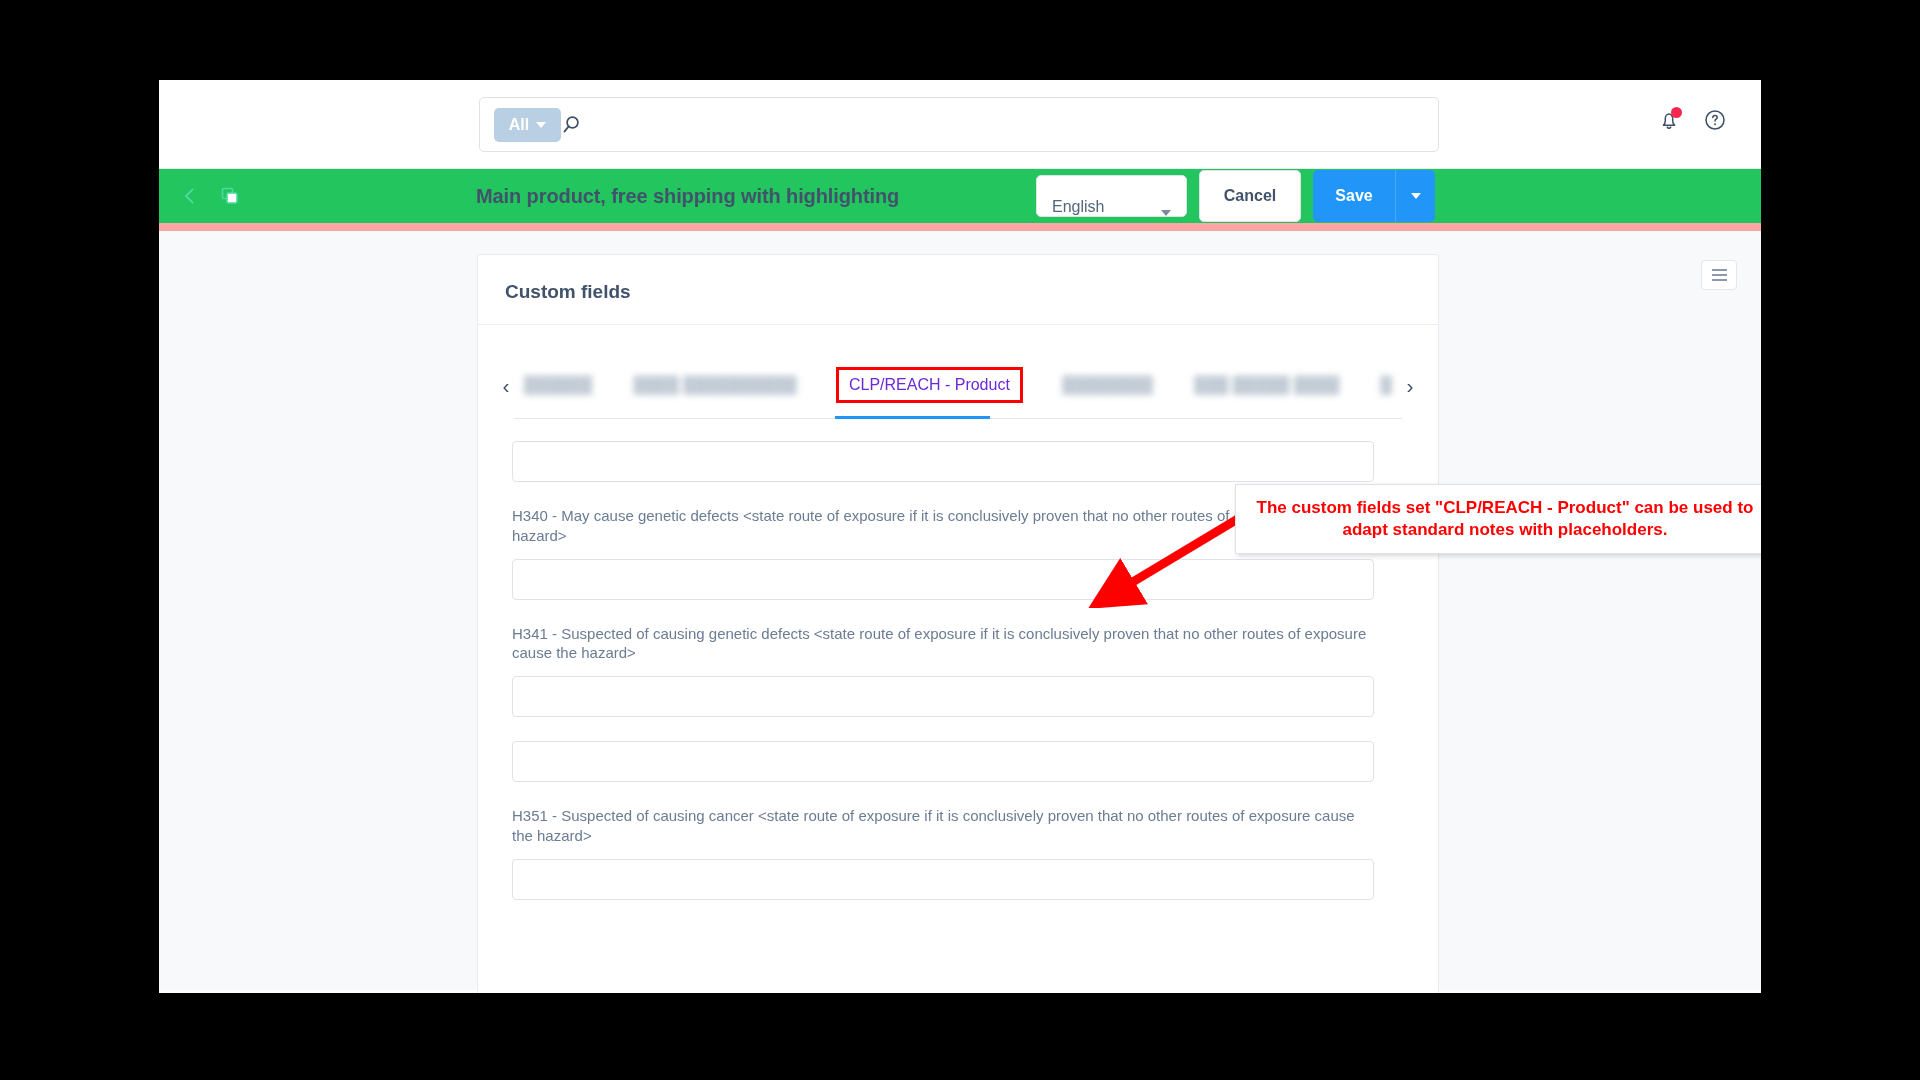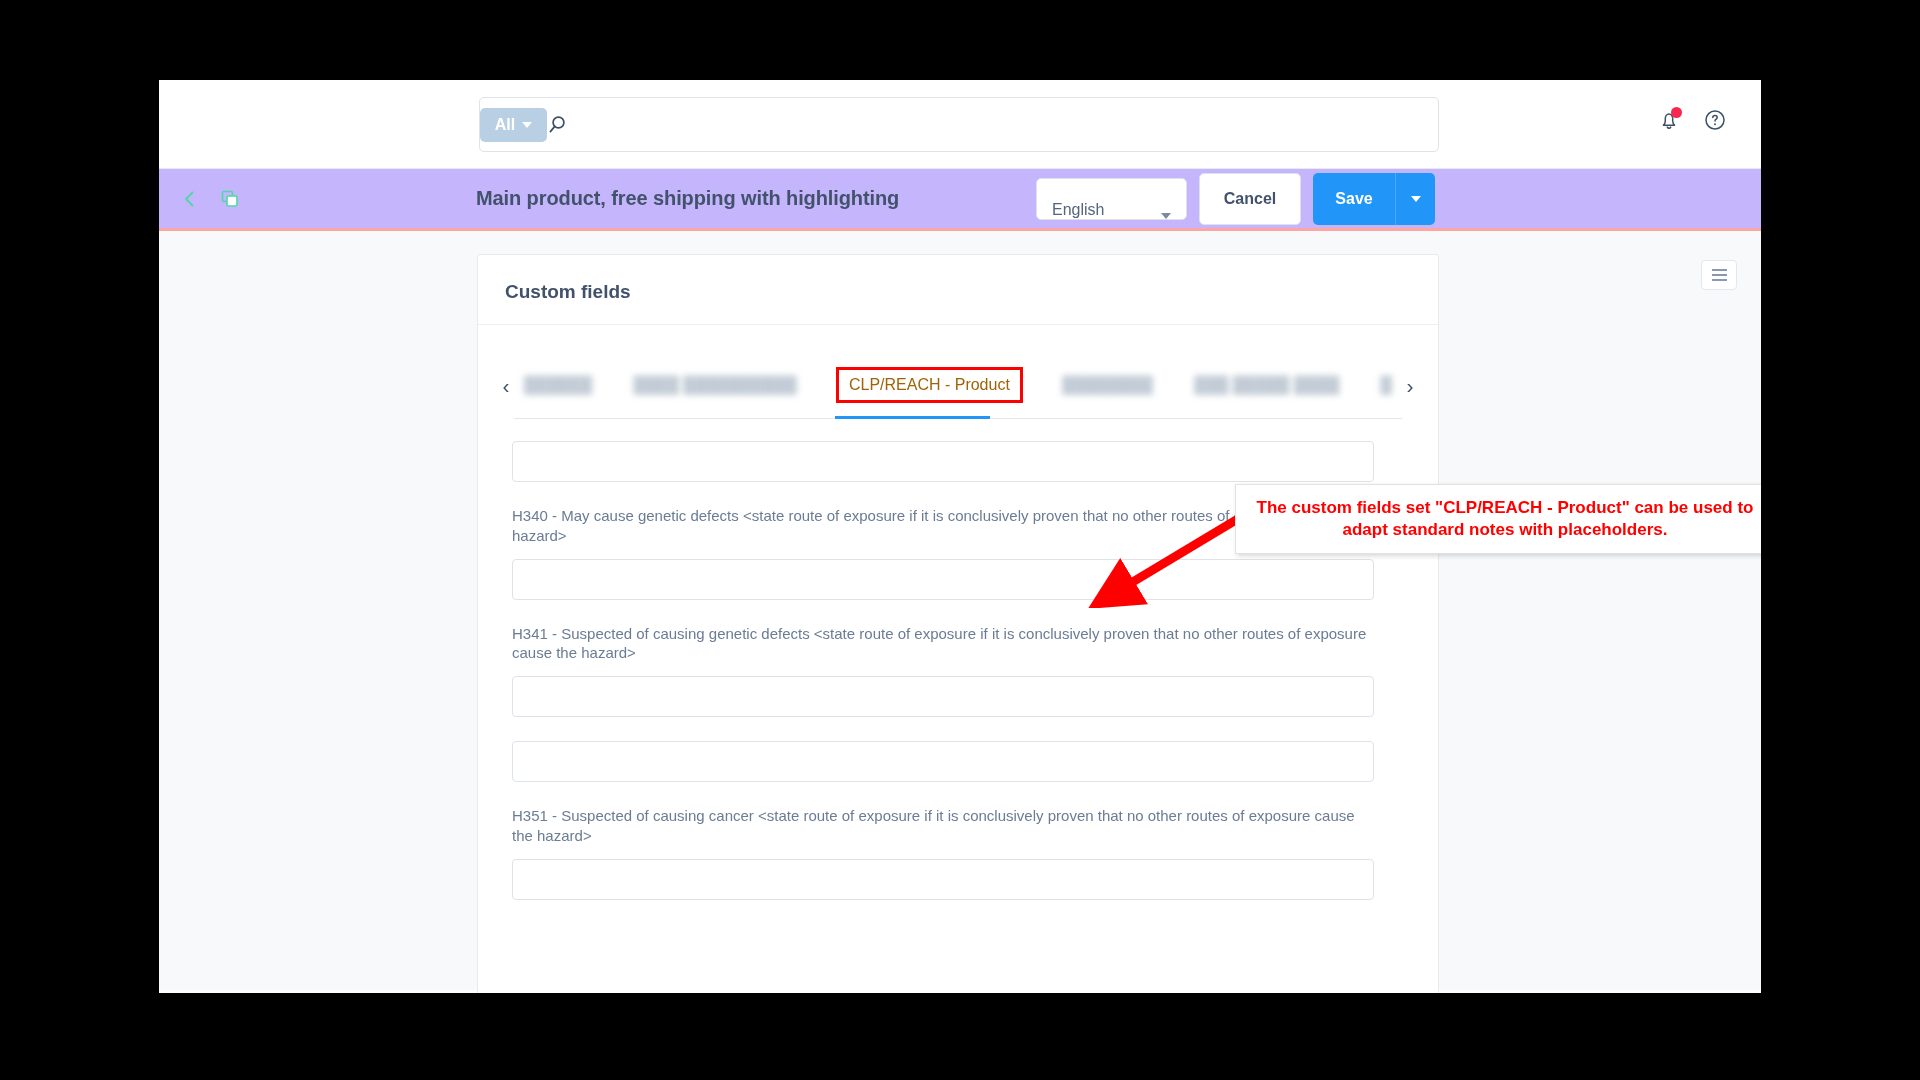--- a/index.html
+++ b/index.html
@@ -38,20 +38,21 @@
     width: 960px;
     height: 55px;
     border: 1px solid #dfe3e8;
     border-radius: 5px;
     background: #ffffff;
     display: flex;
     align-items: center;
   }
 
   #search-scope {
+    margin-left: 14px;
     height: 34px;
     min-width: 67px;
     background: #b9cfe4;
     border-radius: 5px;
     display: flex;
     align-items: center;
     justify-content: center;
     gap: 7px;
     padding: 0 11px;
     cursor: pointer;
@@ -103,22 +104,22 @@
     width: 11px;
     height: 11px;
     border-radius: 50%;
     background: #f5274e;
   }
 
   
   #pageheader {
     position: relative;
     height: 62px;
-    background: #c4b5fd;
-    border-bottom: 3px solid #fca5a5;
+    background: #22c55e;
+    border-bottom: 8px solid #fca5a5;
     display: flex;
     align-items: center;
   }
 
   #header-nav-icons {
     position: absolute;
     left: 20px;
     display: flex;
     align-items: center;
     gap: 18px;
@@ -271,21 +272,21 @@
     white-space: nowrap;
     cursor: pointer;
     padding: 6px 2px;
   }
   .tab.blurred {
     color: #c3ccd6;
     filter: blur(3.4px);
     user-select: none;
   }
   .tab.active {
-    color: #a16207;
+    color: #6d28d9;
     border: 3px solid #ff0000;
     padding: 6px 10px;
     position: relative;
     z-index: 3;
     background: #ffffff;
   }
   #tab-underline-track {
     position: absolute;
     left: 36px;
     right: 36px;

